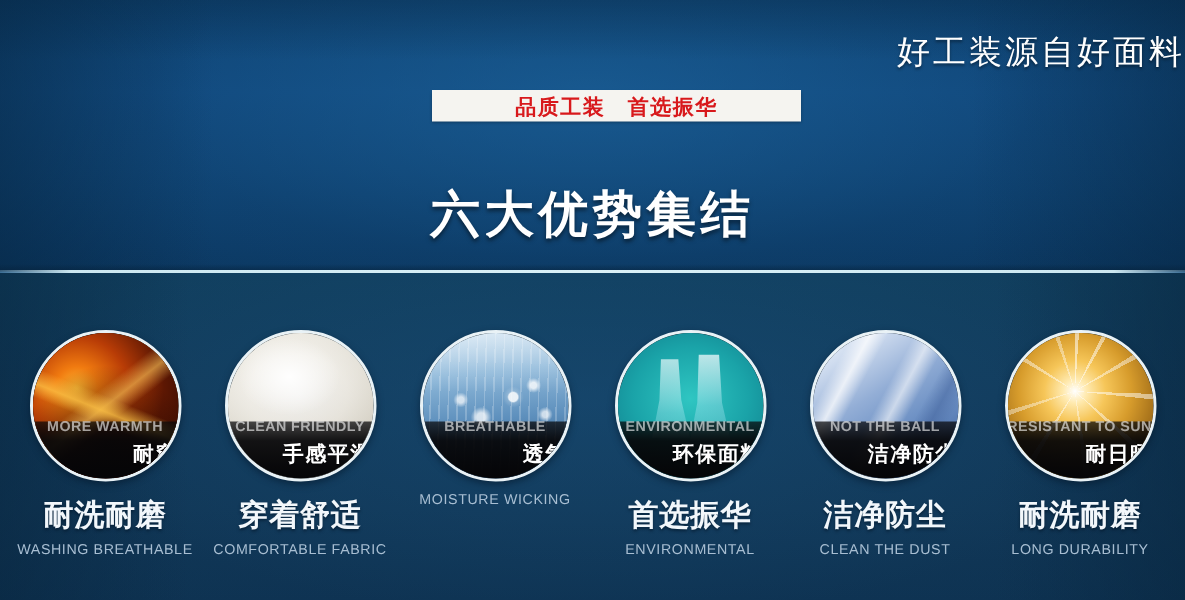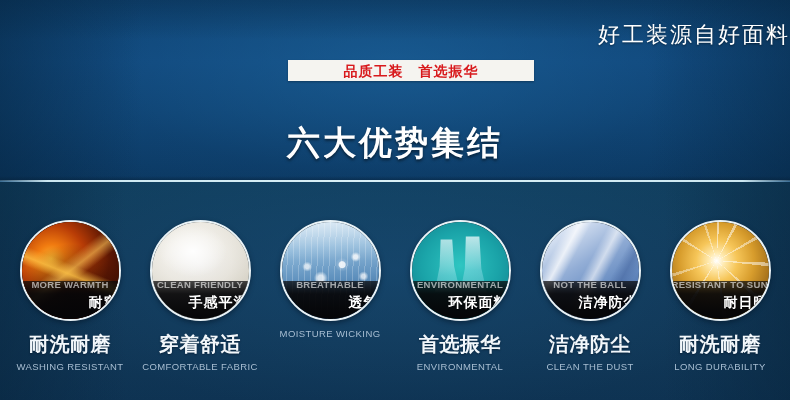--- a/index.html
+++ b/index.html
@@ -358,21 +358,21 @@
     <div class="feature-row">
 
       <div class="feature">
         <div class="circle">
           <div class="circle-art art-fire"></div>
           <div class="circle-plate"></div>
           <div class="circle-en">MORE WARMTH</div>
           <div class="circle-cn">耐穿</div>
         </div>
         <div class="feature-label-cn">耐洗耐磨</div>
-        <div class="feature-label-en">WASHING RESISTANT</div>
+        <div class="feature-label-en">WASHING BREATHABLE</div>
       </div>
 
       <div class="feature">
         <div class="circle">
           <div class="circle-art art-cream"></div>
           <div class="circle-plate"></div>
           <div class="circle-en">CLEAN FRIENDLY</div>
           <div class="circle-cn">手感平滑</div>
         </div>
         <div class="feature-label-cn">穿着舒适</div>

